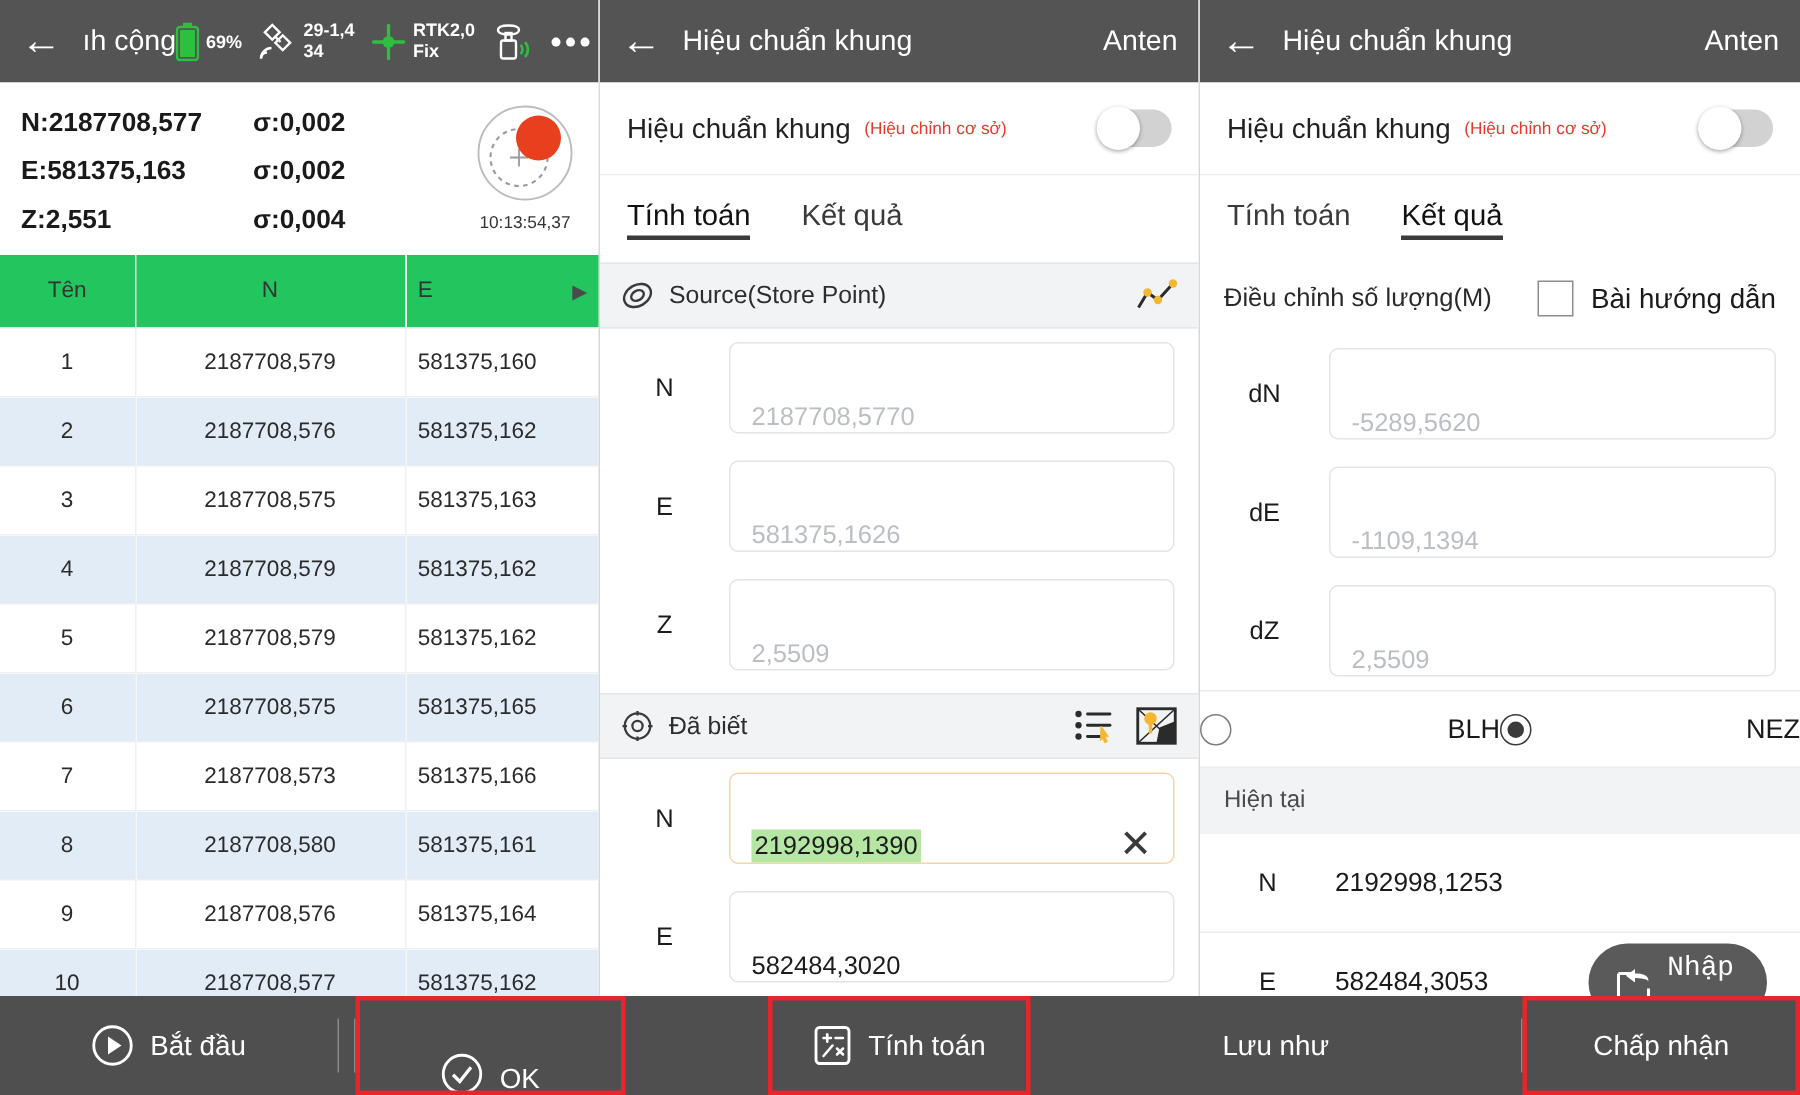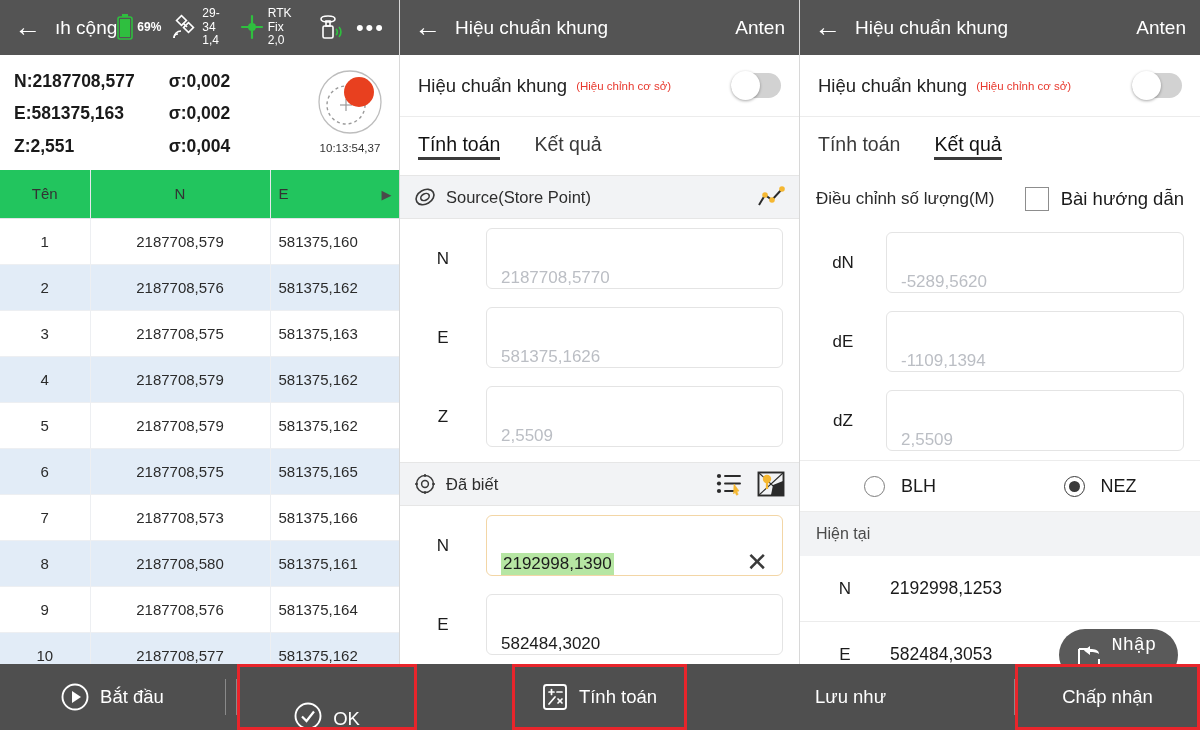--- a/index.html
+++ b/index.html
@@ -22,21 +22,21 @@
   .topbar-title { font-size: 19px; white-space: nowrap; }
   .topbar-right { margin-left: auto; font-size: 19px; white-space: nowrap; }
 
   
   .panel-left {
     position: absolute; left: 0; top: 0; width: 400px; height: 730px;
     background: #fff; border-right: 1px solid #d8d8d8; overflow: hidden;
   }
   .status-icons { margin-left: auto; display: flex; align-items: center; gap: 11px; }
   .stat { display: flex; align-items: center; gap: 4px; }
-  .stat-two { display: flex; flex-direction: column; font-size: 12px; line-height: 1.15; font-weight: normal; }
+  .stat-two { display: flex; flex-direction: row; font-size: 12px; line-height: 1.15; font-weight: bold; }
   .battery-pct { font-size: 12px; font-weight: bold; }
   .dots { letter-spacing: 2px; font-size: 22px; line-height: 0.6; }
 
   .coord-block {
     padding: 10px 14px 8px 14px; background: #fff;
     display: flex; align-items: flex-start;
   }
   .coord-col { font-size: 17.5px; font-weight: bold; color: #1a1a1a; line-height: 1.85; }
   .coord-col.sigma { margin-left: 34px; }
   .sat-widget { margin-left: auto; text-align: center; padding-top: 2px; }
@@ -114,21 +114,21 @@
   .adj-row { height: 48px; display: flex; align-items: center; padding: 0 16px; }
   .adj-label { font-size: 17px; color: #2a2a2a; }
   .chk-wrap { margin-left: auto; display: flex; align-items: center; gap: 12px; }
   .chk { width: 24px; height: 24px; border: 1.5px solid #8d8d8d; background: #fff; }
   .chk-label { font-size: 18.5px; color: #1a1a1a; }
 
   .radio-row {
     height: 52px; display: flex; align-items: center;
     border-top: 1px solid #ececec; border-bottom: 1px solid #ececec;
   }
-  .radio-item { flex: 1; display: flex; align-items: center; justify-content: center; gap: 16px; }
+  .radio-item { flex: 1; display: flex; align-items: center; justify-content: space-between; gap: 16px; }
   .radio {
     width: 21px; height: 21px; border-radius: 50%; border: 1.8px solid #7d7d7d;
     display: flex; align-items: center; justify-content: center;
   }
   .radio.on { border-color: #3a3a3a; }
   .radio.on::after { content: ""; width: 11px; height: 11px; border-radius: 50%; background: #3a3a3a; }
   .radio-label { font-size: 18px; color: #1a1a1a; }
 
   .cur-head { height: 44px; background: #f2f3f5; display: flex; align-items: center; padding: 0 16px; }
   .cur-head span { font-size: 16px; color: #4a4a4a; }

